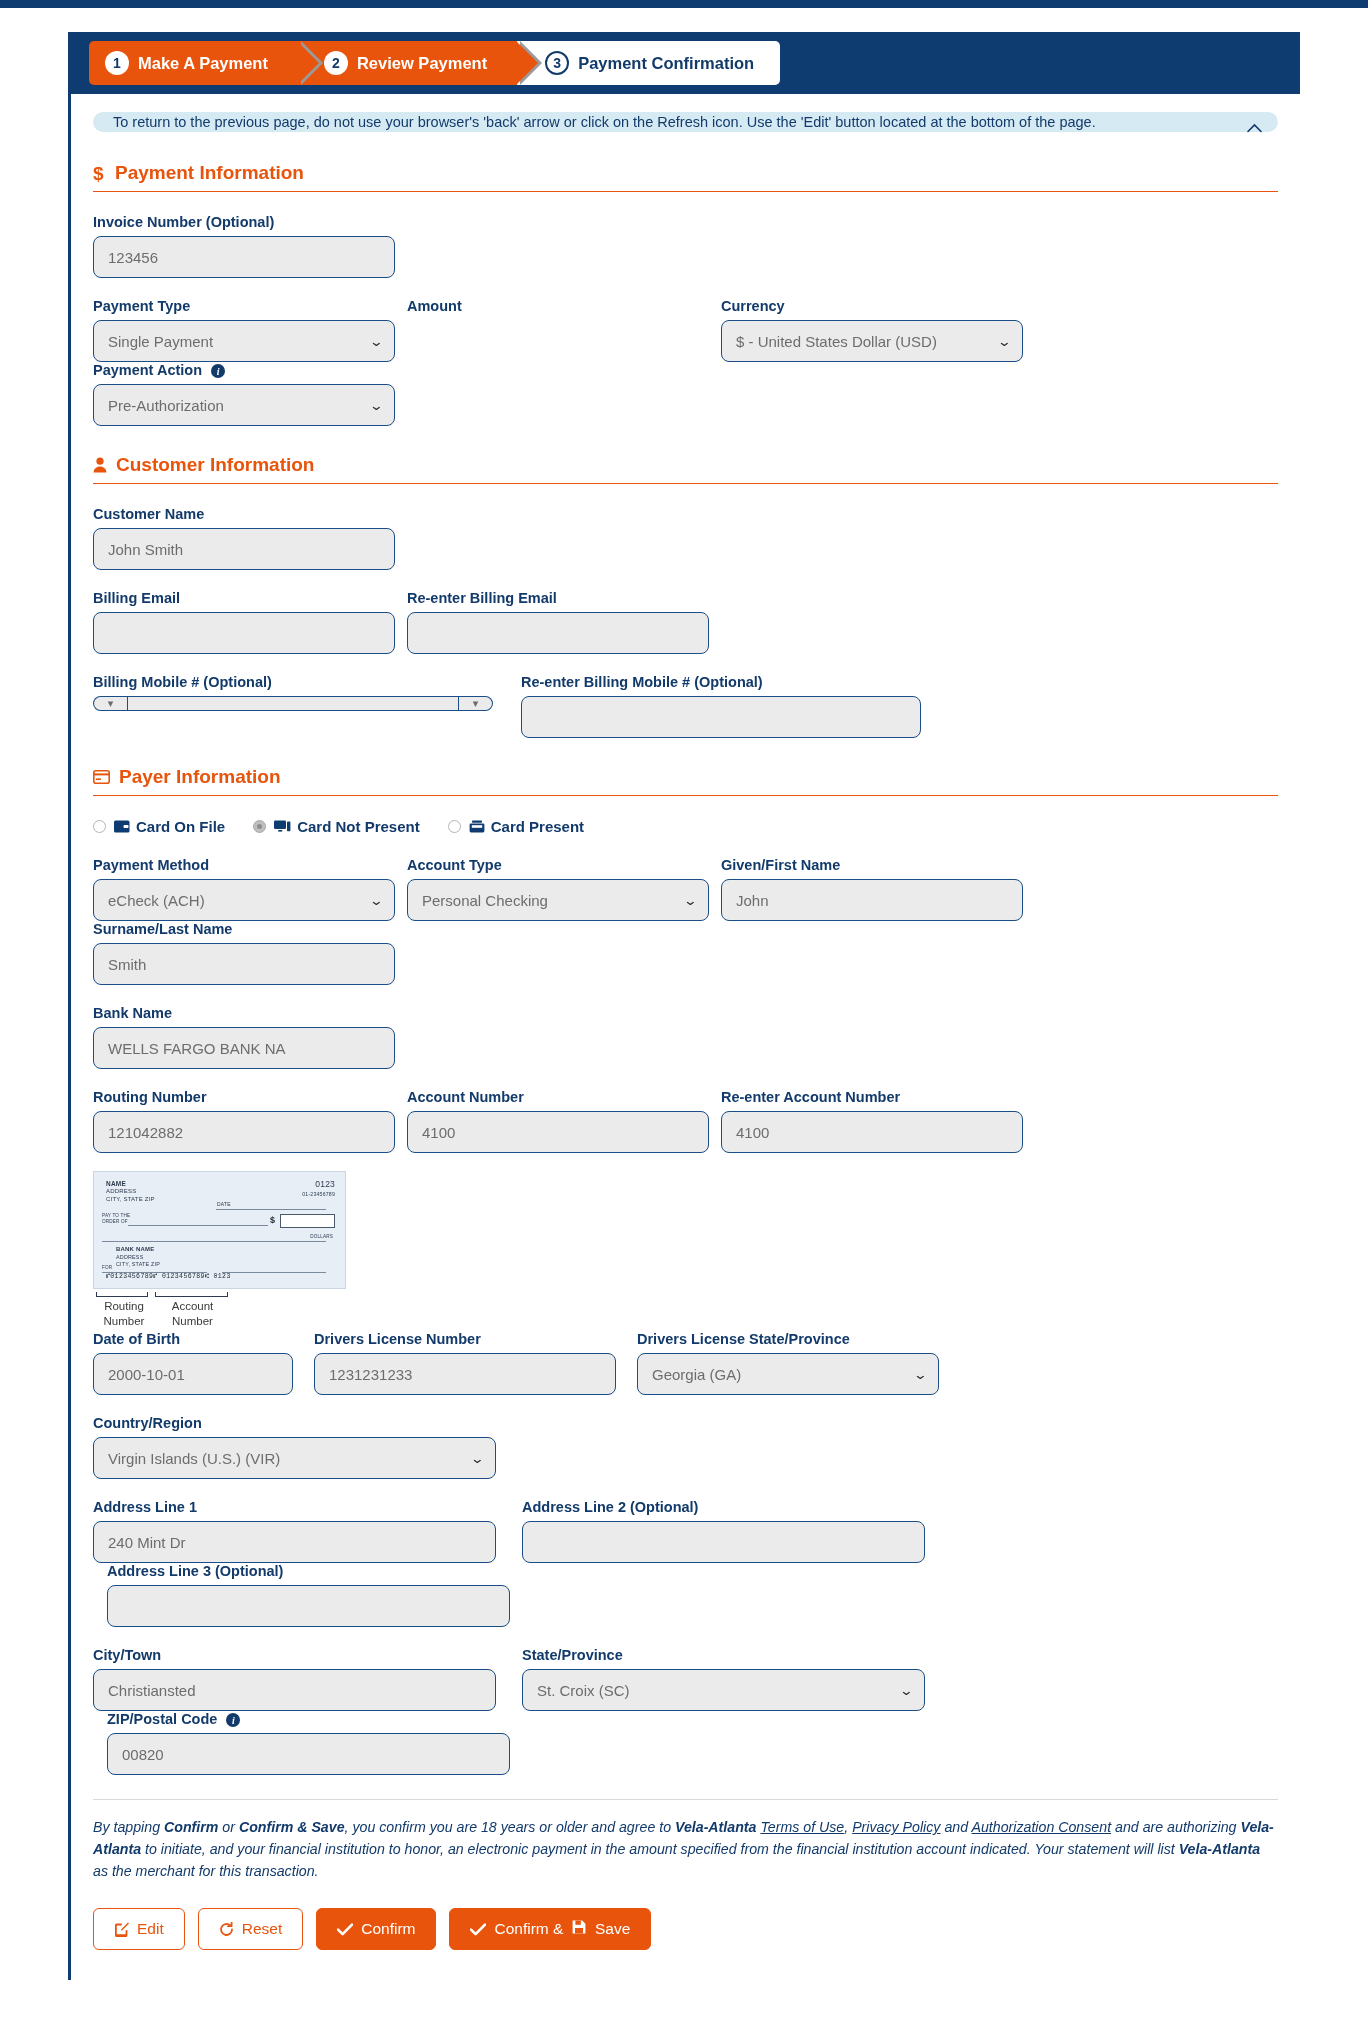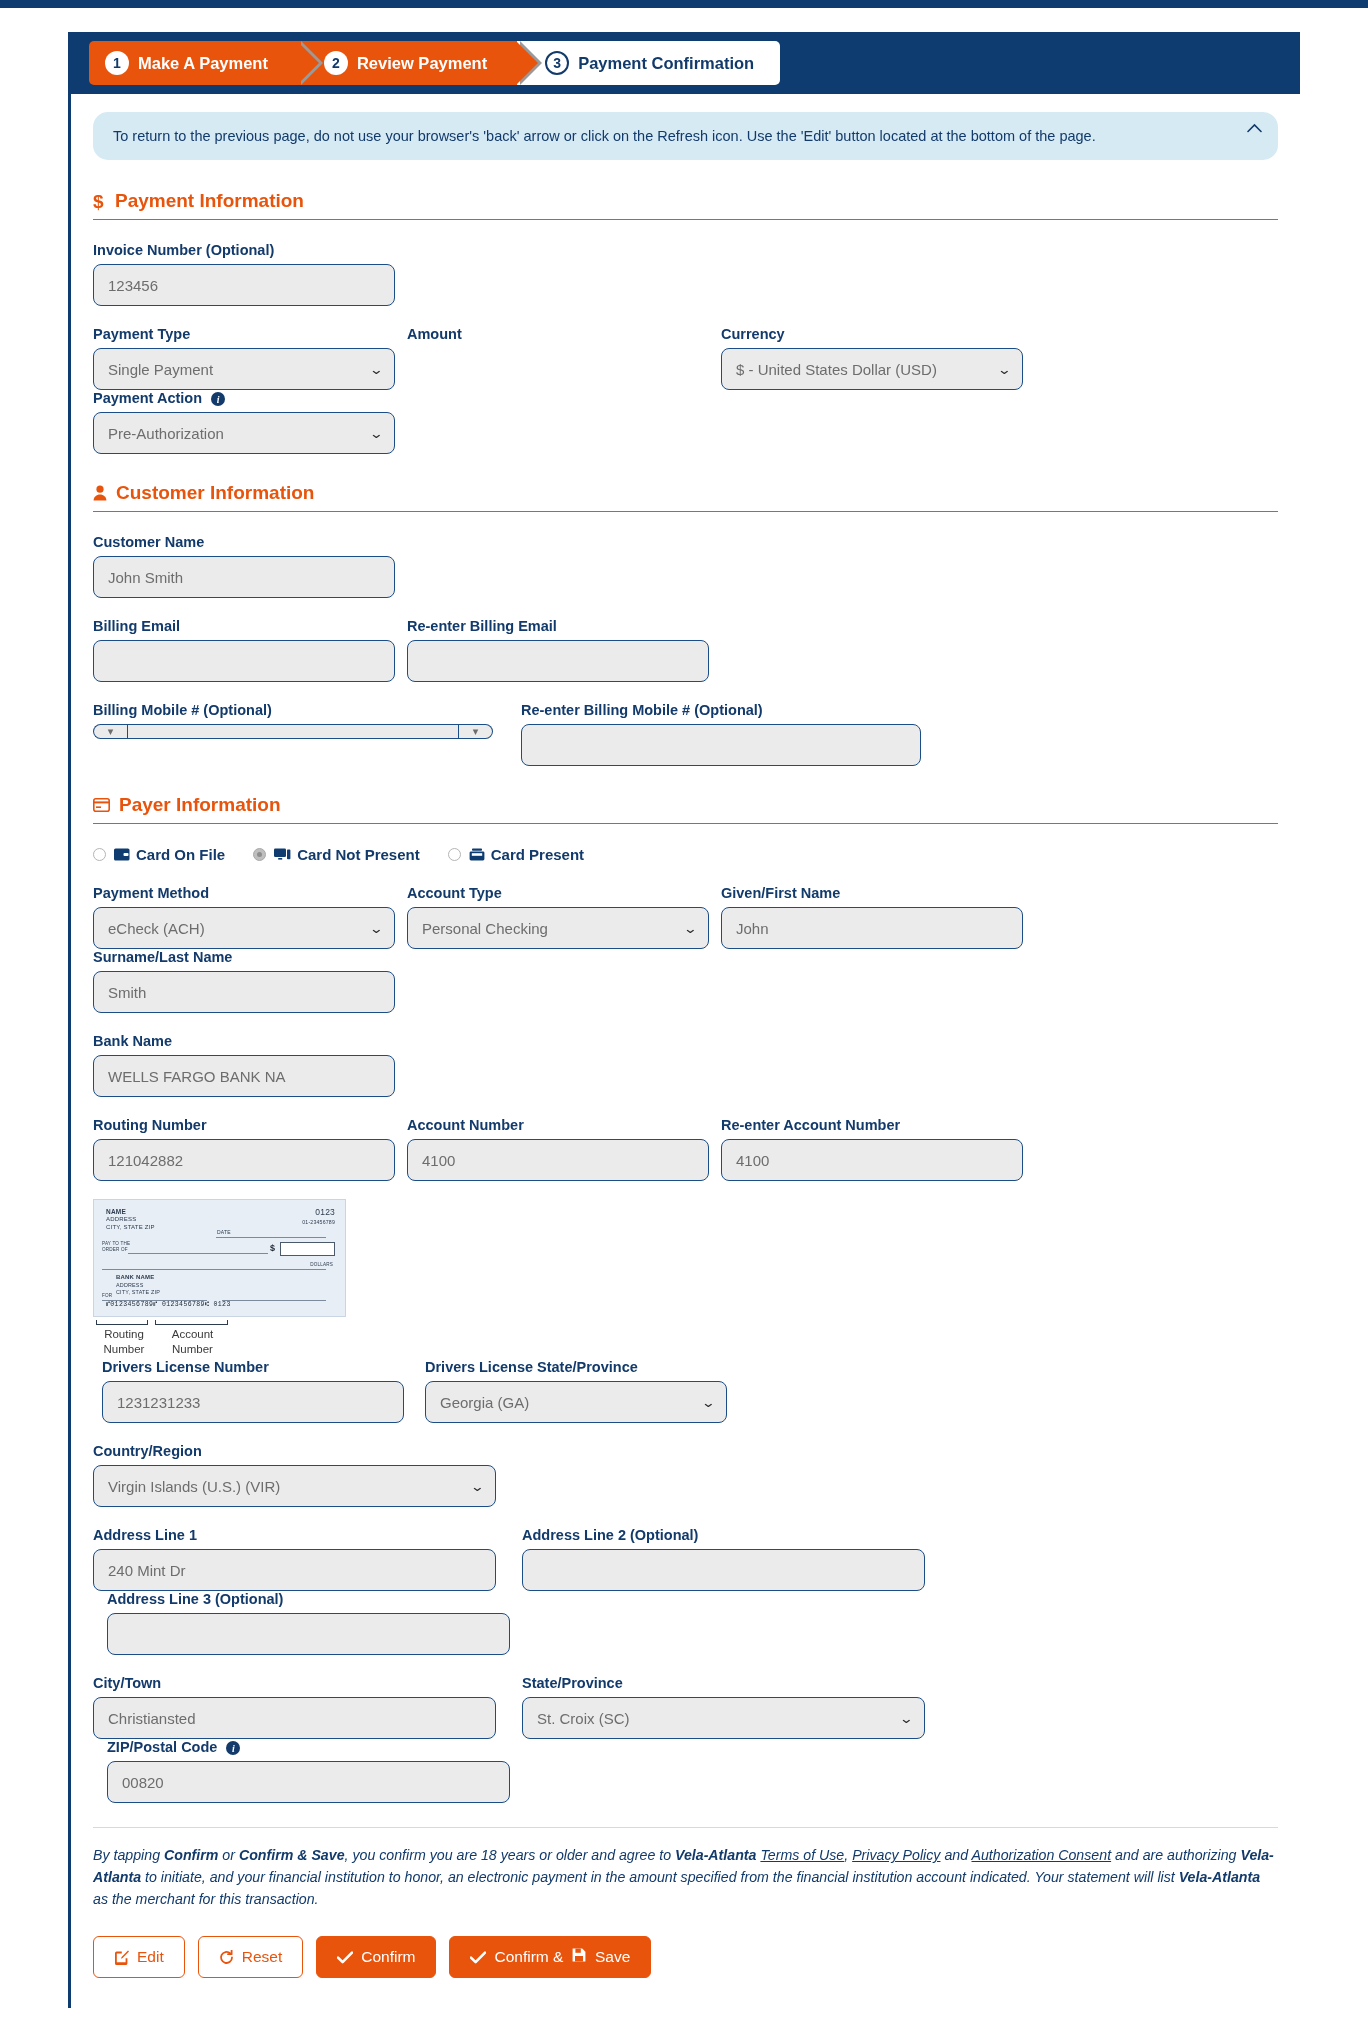--- a/index.html
+++ b/index.html
@@ -68,21 +68,21 @@
   }
   .step.active .step-num { background:#ffffff; color:#123a6b; }
   .step.inactive .step-num { background:#ffffff; color:#123a6b; border:2px solid #123a6b; }
 
   
   .content { padding:18px 22px 0 22px; }
 
   .alert {
     background:#d6eaf4;
     border-radius:15px;
-    padding:16px 20px;
+    padding:2px 20px;
     position:relative;
     font-size:14.5px;
     color:#123a6b;
     margin-bottom:30px;
   }
   .alert .collapse-ic {
     position:absolute; right:16px; top:8px;
     color:#123a6b; font-size:16px; line-height:1;
   }
 
@@ -453,20 +453,24 @@
             <span class="micr">⑈0123456789⑈ 0123456789⑆ 0123</span>
           </div>
           <span class="brk" style="left:3px;top:121px;width:52px;"></span>
           <span class="brk" style="left:62px;top:121px;width:73px;"></span>
           <span class="chk-cap" style="left:0px;top:128px;width:62px;">Routing Number</span>
           <span class="chk-cap" style="left:62px;top:128px;width:75px;">Account Number</span>
         </div>
       </div>
 
       <div class="row" style="margin-top:42px;">
+        <div class="fld" style="width:200px;">
+          <label class="flabel">Date of Birth</label>
+          <div class="inp">2000-10-01</div>
+        </div>
         <div class="fld" style="width:302px;margin-left:9px;">
           <label class="flabel">Drivers License Number</label>
           <div class="inp">1231231233</div>
         </div>
         <div class="fld" style="width:302px;margin-left:9px;margin-right:0;">
           <label class="flabel">Drivers License State/Province</label>
           <div class="sel">
             <span>Georgia (GA)</span>
             <span class="chev">⌄</span>
           </div>

